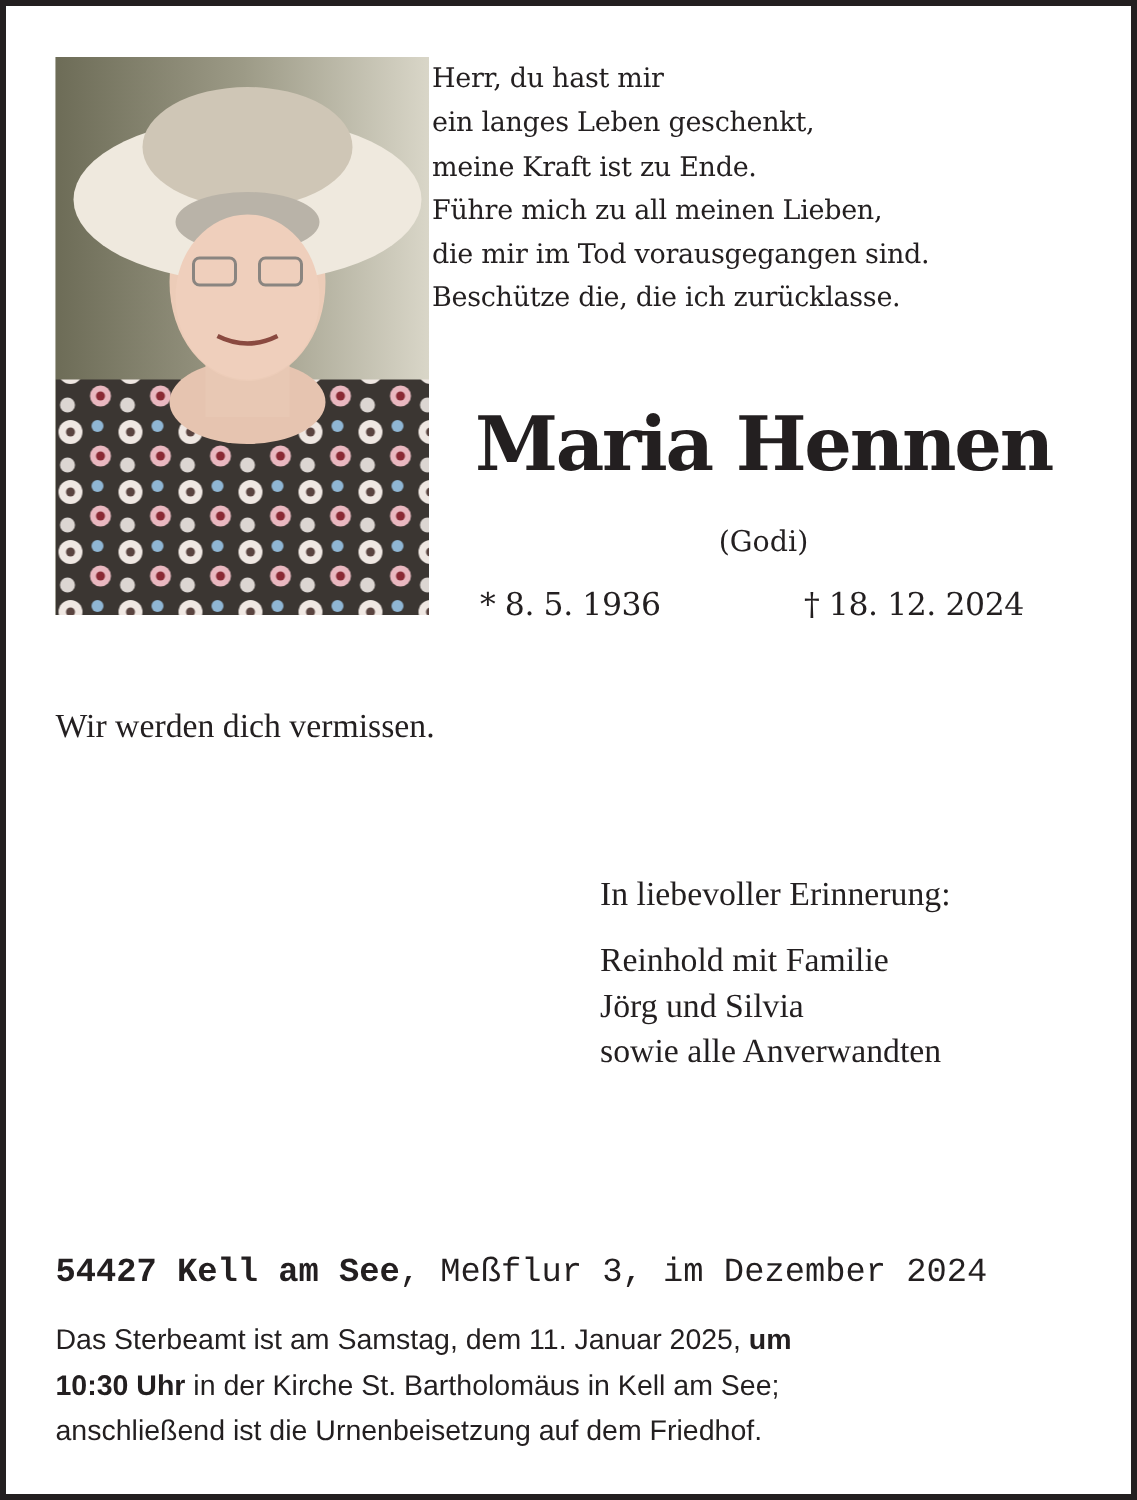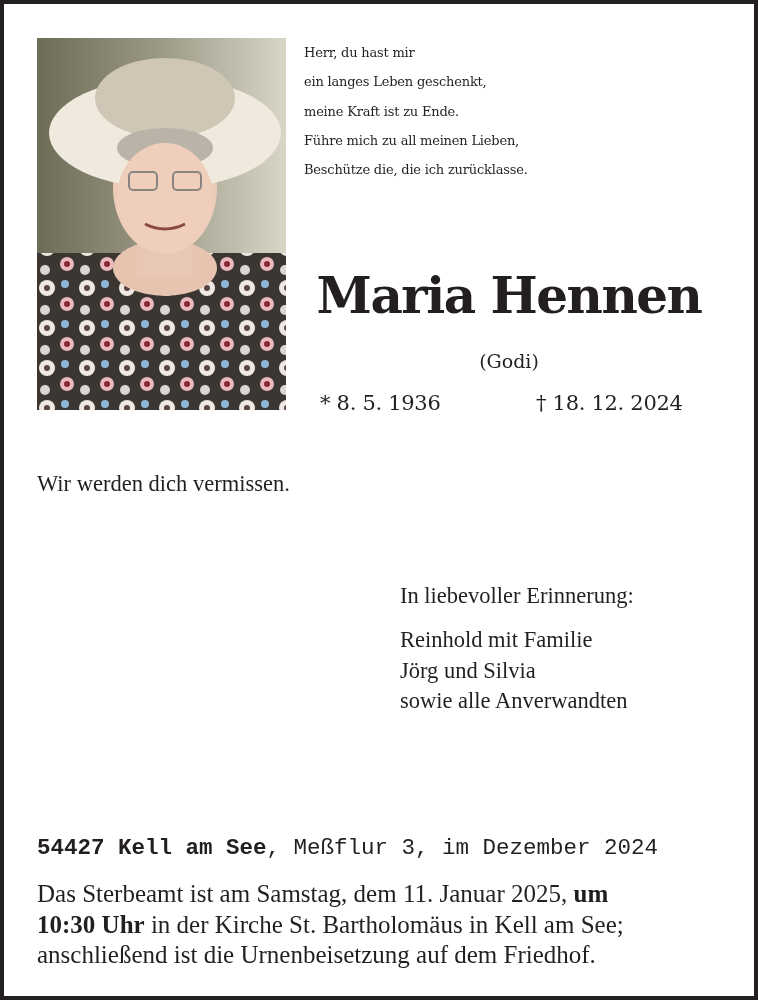--- a/index.html
+++ b/index.html
@@ -1,31 +1,31 @@
 <!DOCTYPE html>
 <html><head>
   <meta charset="utf-8">
   <style>
     html, body { margin: 0; padding: 0; background: #ffffff; }
     body { width: 758px; height: 1000px; position: relative; overflow: hidden; font-family: "DejaVu Serif", "Liberation Serif", serif; color: #231f20; }
     .frame { position: absolute; left: 0; top: 0; width: 758px; height: 1000px; box-sizing: border-box; border: 4px solid #231f20; background: #fff; }
     .photo { position: absolute; left: 33px; top: 34px; width: 249px; height: 372px; overflow: hidden; background: #6f6e58; }
     .photo svg { display: block; width: 100%; height: 100%; }
-    .poem { position: absolute; left: 300px; top: 34px; font-size: 13px; line-height: 29.3px; white-space: nowrap; letter-spacing: -0.2px; }
+    .poem { position: absolute; left: 284px; top: 34px; font-size: 18px; line-height: 29.3px; white-space: nowrap; letter-spacing: -0.2px; }
     .poem div { margin: 0; }
     .name { position: absolute; left: 300px; top: 262px; width: 410px; text-align: center; font-family: "DejaVu Serif", serif; font-weight: bold; font-size: 50px; line-height: 60px; letter-spacing: -1.5px; white-space: nowrap; }
     .nickname { position: absolute; left: 300px; top: 344px; width: 410px; text-align: center; font-size: 19px; line-height: 26px; }
     .dates { position: absolute; top: 384px; font-size: 21px; line-height: 30px; white-space: nowrap; letter-spacing: -0.3px; }
     .birth { left: 316px; }
     .death { left: 532px; }
     .thanks { position: absolute; left: 33px; top: 465px; font-family: "Liberation Serif", serif; font-size: 22.5px; line-height: 30.5px; white-space: nowrap; }
     .memory { position: absolute; left: 396px; top: 577px; font-family: "Liberation Serif", serif; font-size: 22.5px; line-height: 30.5px; white-space: nowrap; }
     .family { position: absolute; left: 396px; top: 621px; font-family: "Liberation Serif", serif; font-size: 22.5px; line-height: 30.5px; white-space: nowrap; }
     .address { position: absolute; left: 33px; top: 829px; font-family: Liberation Mono, monospace; font-size: 22.5px; line-height: 30.5px; white-space: nowrap; }
-    .service { position: absolute; left: 33px; top: 875px; width: 700px; font-family: Liberation Serif, serif; font-size: 25px; line-height: 30.5px; }
+    .service { position: absolute; left: 33px; top: 875px; width: 700px; font-family: Liberation Sans, sans-serif; font-size: 19px; line-height: 30.5px; }
     .service div { white-space: nowrap; }
     b { font-weight: bold; }
   </style>
 </head>
 <body>
 
 <div class="frame">
 
   <div class="photo">
     <svg viewBox="0 0 249 372" preserveAspectRatio="none">
@@ -59,20 +59,21 @@
       <rect x="136" y="134" width="28" height="18" rx="4" fill="none" stroke="#8a8580" stroke-width="2"></rect>
       <path d="M108 186 Q128 196 148 186" stroke="#8a4a40" stroke-width="3" fill="none"></path>
     </svg>
   </div>
 
   <div class="poem">
     <div>Herr, du hast mir</div>
     <div>ein langes Leben geschenkt,</div>
     <div>meine Kraft ist zu Ende.</div>
     <div>Führe mich zu all meinen Lieben,</div>
+    <div>die mir im Tod vorausgegangen sind.</div>
     <div>Beschütze die, die ich zurücklasse.</div>
   </div>
 
   <div class="name">Maria Hennen</div>
   <div class="nickname">(Godi)</div>
   <div class="dates birth">* 8. 5. 1936</div>
   <div class="dates death">† 18. 12. 2024</div>
 
   <div class="thanks">
     <div>Wir werden dich vermissen.</div>

